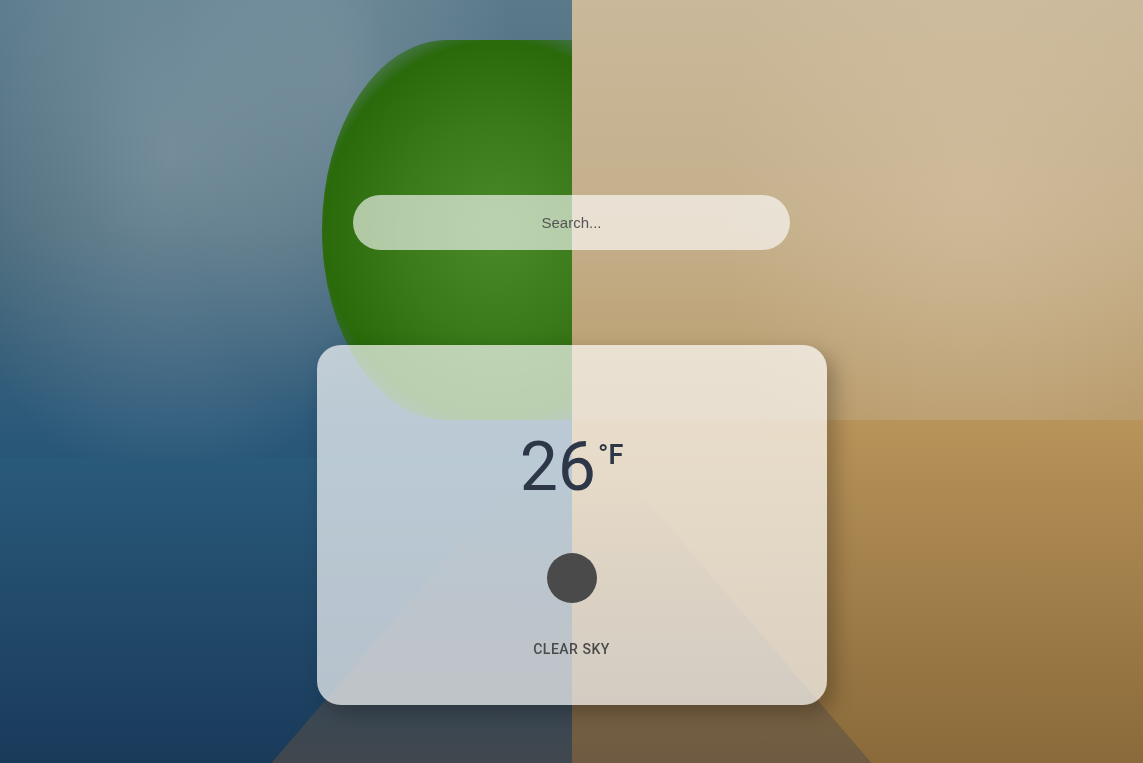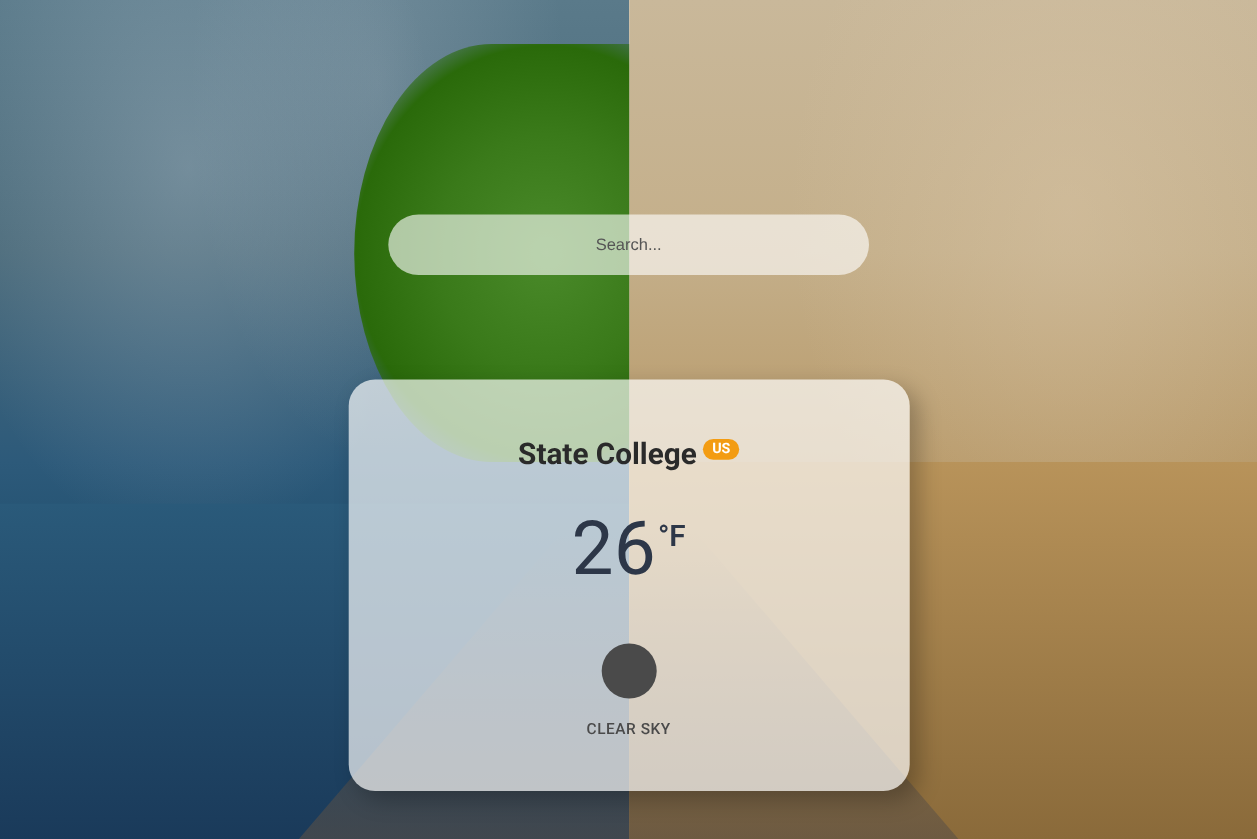--- a/index.html
+++ b/index.html
@@ -212,21 +212,21 @@
       background: #4a4a4a;
       border-radius: 50%;
       margin-top: 52px;
     }
 
     .condition-text {
       font-size: 14px;
       font-weight: 500;
       color: #4a4a4a;
       letter-spacing: 0.5px;
-      margin-top: 20px;
+      margin-top: 38px;
     }
   </style>
 </head>
 <body>
 
 <div class="background">
   <div class="bg-left"></div>
   <div class="bg-right"></div>
   <div class="tree">
     <div class="tree-green"></div>
@@ -236,24 +236,20 @@
 </div>
 
 <div class="content">
 
   <div class="search-container">
     <input type="text" class="search-input" placeholder="Search..." style="">
   </div>
 
   <div class="weather-card">
 
-    <div class="location-row">
-      <span class="location-name">State College</span>
-      <span class="country-badge">US</span>
-    </div>
 
     <div class="temp-row">
       <span class="temp-value">26</span>
       <span class="temp-unit">°F</span>
     </div>
 
     <div class="weather-icon"></div>
 
     <div class="condition-text">CLEAR SKY</div>
 

